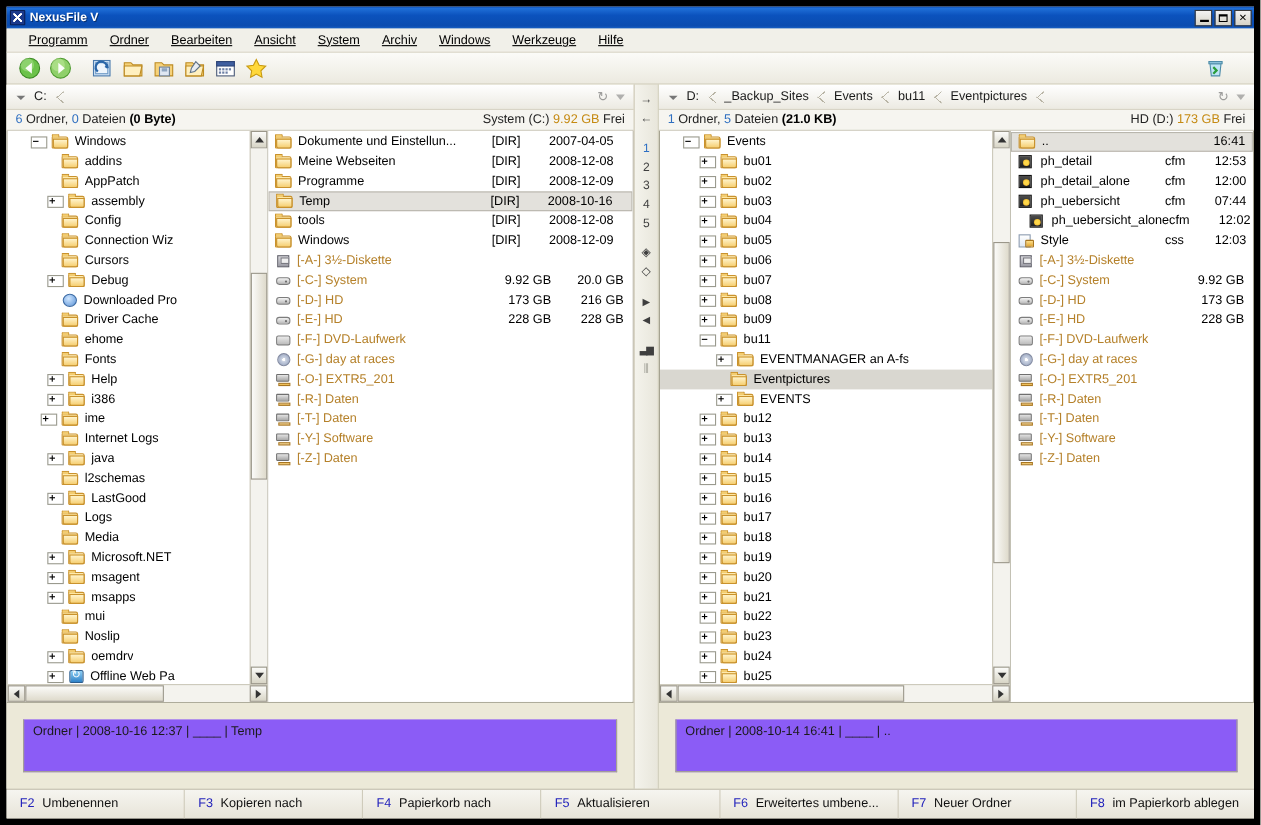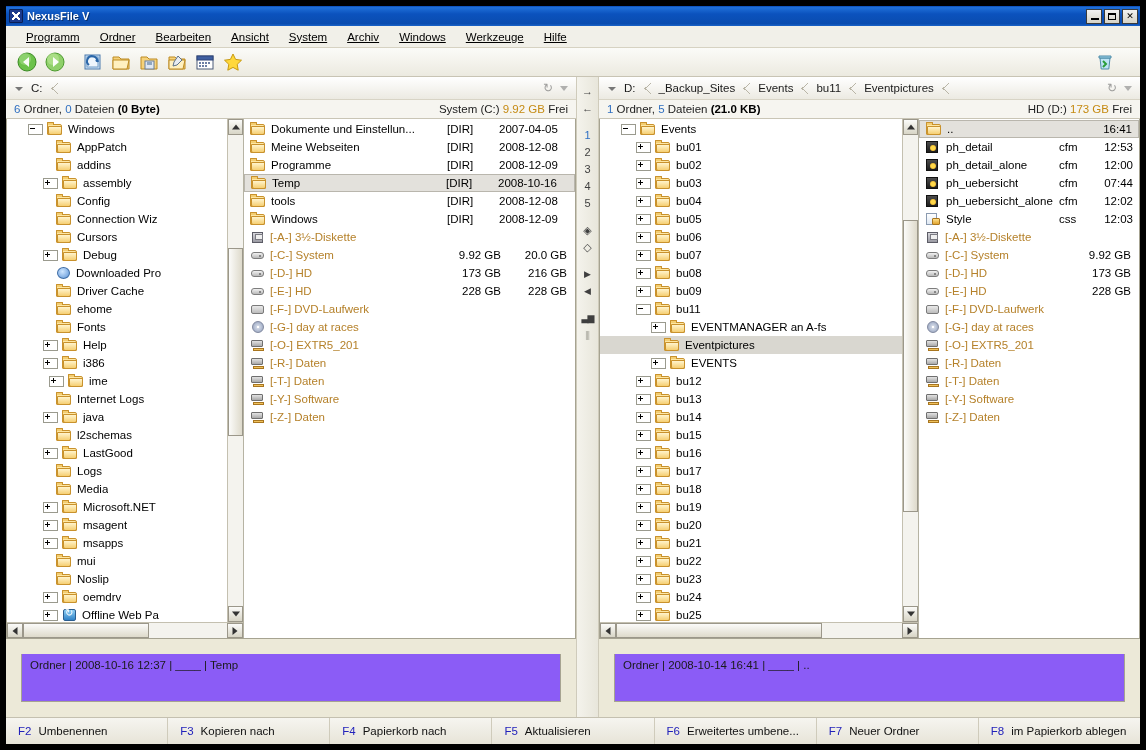--- a/index.html
+++ b/index.html
@@ -514,30 +514,30 @@
                   </span>
                   <span class="name">Windows</span>
                 </div>
                 <div class="row" style="padding-left:34px">
                   <span class="tw"></span>
                   <span class="ficon">
                     <span class="back"></span>
                     <span class="tab"></span>
                     <span class="front"></span>
                   </span>
+                  <span class="name">addins</span>
+                </div>
+                <div class="row" style="padding-left:34px">
+                  <span class="tw"></span>
+                  <span class="ficon">
+                    <span class="back"></span>
+                    <span class="tab"></span>
+                    <span class="front"></span>
+                  </span>
                   <span class="name">AppPatch</span>
-                </div>
-                <div class="row" style="padding-left:34px">
-                  <span class="tw"></span>
-                  <span class="ficon">
-                    <span class="back"></span>
-                    <span class="tab"></span>
-                    <span class="front"></span>
-                  </span>
-                  <span class="name">addins</span>
                 </div>
                 <div class="row" style="padding-left:34px">
                   <span class="tw has plus"></span>
                   <span class="ficon">
                     <span class="back"></span>
                     <span class="tab"></span>
                     <span class="front"></span>
                   </span>
                   <span class="name">assembly</span>
                 </div>
@@ -622,21 +622,21 @@
                 </div>
                 <div class="row" style="padding-left:34px">
                   <span class="tw has plus"></span>
                   <span class="ficon">
                     <span class="back"></span>
                     <span class="tab"></span>
                     <span class="front"></span>
                   </span>
                   <span class="name">i386</span>
                 </div>
-                <div class="row" style="padding-left:40px">
+                <div class="row" style="padding-left:28px">
                   <span class="tw has plus"></span>
                   <span class="ficon">
                     <span class="back"></span>
                     <span class="tab"></span>
                     <span class="front"></span>
                   </span>
                   <span class="name">ime</span>
                 </div>
                 <div class="row" style="padding-left:34px">
                   <span class="tw"></span>
@@ -1312,21 +1312,21 @@
               </div>
               <div class="row" style="padding-left:6px">
                 <span class="fticon cfm">
                   <span class="b"></span>
                 </span>
                 <span class="name" style="flex:0 0 auto;">ph_uebersicht</span>
                 <span style="flex:1 1 auto;"></span>
                 <span class="col-ext">cfm</span>
                 <span class="col-time">07:44</span>
               </div>
-              <div class="row" style="padding-left:6px">
+              <div class="row" style="padding-left:16px">
                 <span class="fticon cfm">
                   <span class="b"></span>
                 </span>
                 <span class="name" style="flex:0 0 auto;">ph_uebersicht_alone</span>
                 <span style="flex:1 1 auto;"></span>
                 <span class="col-ext">cfm</span>
                 <span class="col-time">12:02</span>
               </div>
               <div class="row" style="padding-left:6px">
                 <span class="fticon css">

